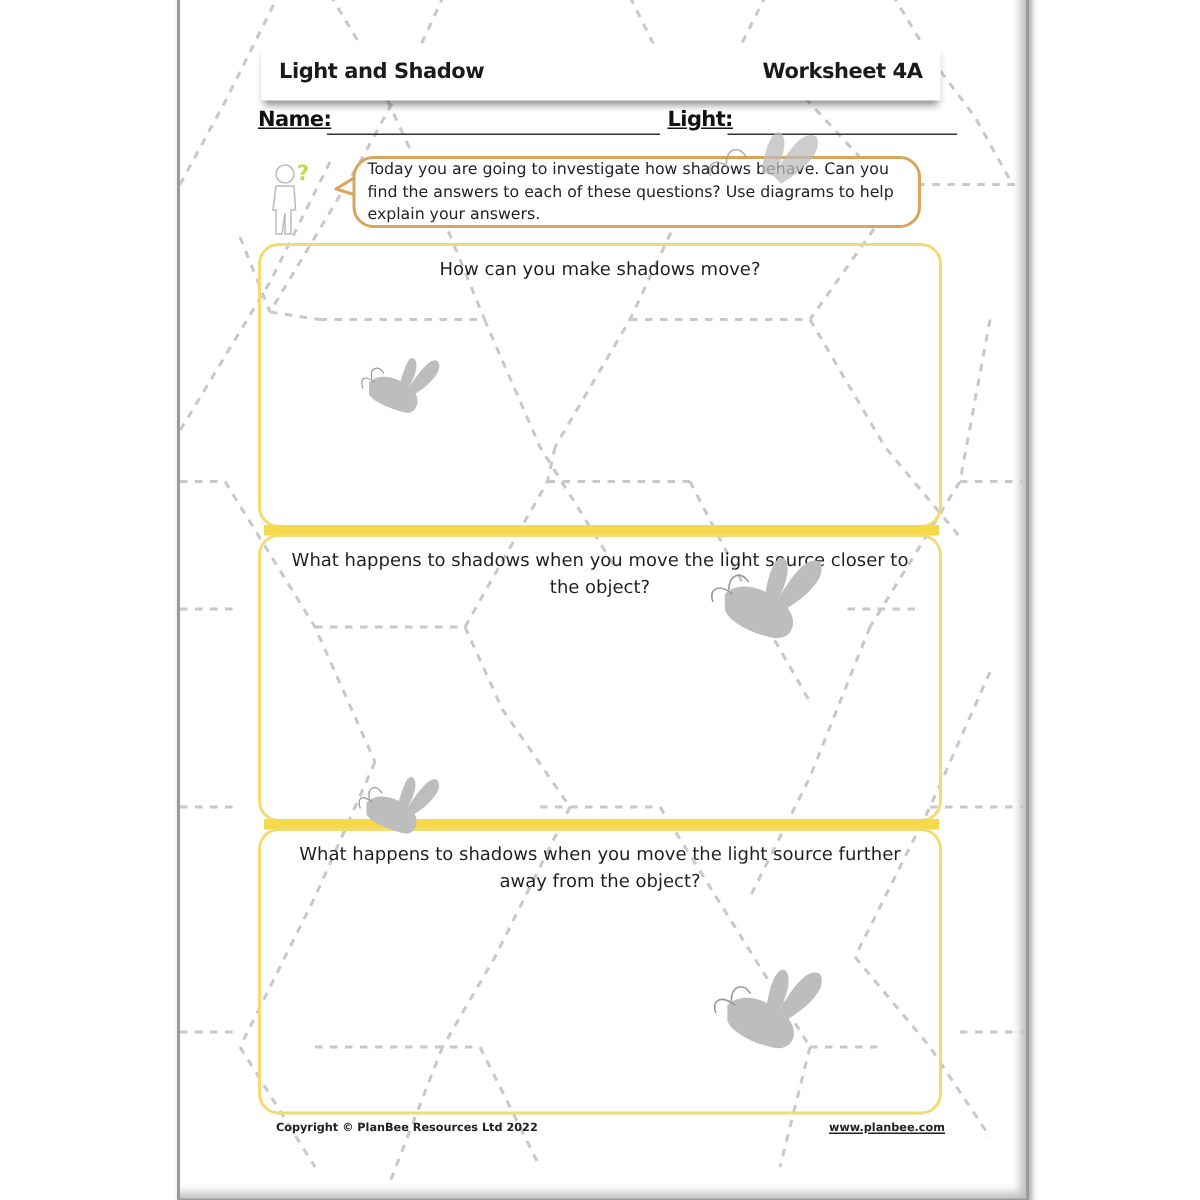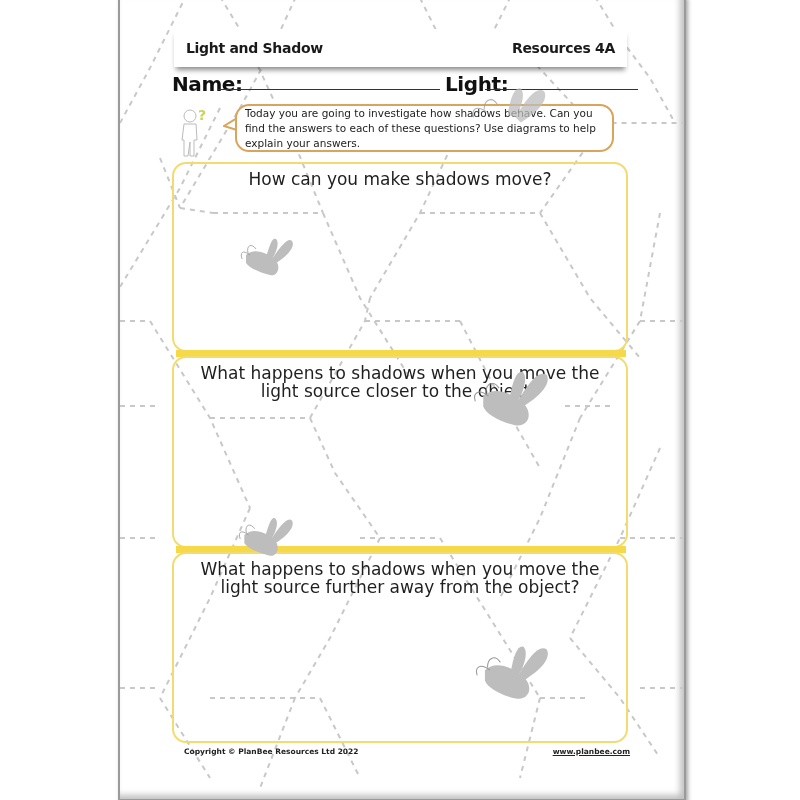--- a/index.html
+++ b/index.html
@@ -13,34 +13,34 @@
   }
   .hexbg { position:absolute; left:0; top:0; width:564px; height:805px; }
   .title-banner {
     position:absolute; left:54px; top:31px; width:453px; height:38px;
     background:#ffffff;
     box-shadow: 0 5px 5px -2px rgba(0,0,0,0.45);
     display:flex; align-items:center; justify-content:space-between; padding:0 12px; box-sizing:border-box;gap:36px;
   }
   .title-banner span { font-family:"DejaVu Sans", sans-serif; font-weight:bold; font-size:14px; color:#1a1a1a; letter-spacing:-0.3px; }
   .name-row { position:absolute; top:74px; left:52px; width:460px; height:20px; }
-  .lbl { position:absolute; font-weight:bold; font-size:20px; color:#111; font-family:"DejaVu Sans", sans-serif; letter-spacing:-0.4px; }
+  .lbl { position:absolute; font-weight:bold; font-size:14px; color:#111; font-family:"DejaVu Sans", sans-serif; letter-spacing:-0.4px;text-decoration:underline; }
   .line { position:absolute; border-bottom:1px solid #333; height:0; }
   .intro {
     position:absolute; left:115px; top:106px; width:379px; height:48px;
     border:2px solid #d9a45b; border-radius:14px; background:#ffffff;
     box-sizing:border-box; display:flex; align-items:center; justify-content:center; text-align:left;
     font-size:10.5px; line-height:15px; color:#222; padding:0 8px;
   }
   .intro-tail { position:absolute; left:103px; top:118px; }
   .qbox {
     position:absolute; left:52px; width:456px;
     border:2px solid #f2dc72; border-radius:14px; box-sizing:border-box;
   }
-  .qtext { text-align:center; font-size:17px; line-height:18px; color:#1f1f1f; margin-top:6px; padding:0 20px; }
+  .qtext { text-align:center; font-size:12px; line-height:18px; color:#1f1f1f; margin-top:6px; padding:0 20px; }
   .divider { position:absolute; left:56px; width:450px; height:7px; background:#f6d949; }
   .footer { position:absolute; top:749px; font-size:7.5px; font-weight:bold; color:#222;padding-left:12px; }
   .bee { position:absolute; }
 </style>
 </head>
 <body>
 
 <div class="sheet">
 
   <svg class="hexbg" viewBox="0 0 564 805">
@@ -93,21 +93,21 @@
       <polyline points="520,690 570,690"></polyline>
       <polyline points="200,700 240,780"></polyline>
       <polyline points="450,640 500,700 540,760"></polyline>
       <polyline points="40,160 60,210"></polyline>
       <polyline points="60,210 93,215"></polyline>
     </g>
   </svg>
 
   <div class="title-banner">
     <span>Light and Shadow</span>
-    <span>Resources 4A</span>
+    <span>Worksheet 4A</span>
   </div>
 
   <div class="name-row">
     <span class="lbl" style="left:0;top:0;">Name:</span>
     <div class="line" style="left:46px;top:17px;width:222px;"></div>
     <span class="lbl" style="left:273px;top:0;">Light:</span>
     <div class="line" style="left:313px;top:17px;width:153px;"></div>
   </div>
 
   <svg class="figure" style="position:absolute;left:58px;top:108px;" width="32" height="52" viewBox="0 0 32 52">

